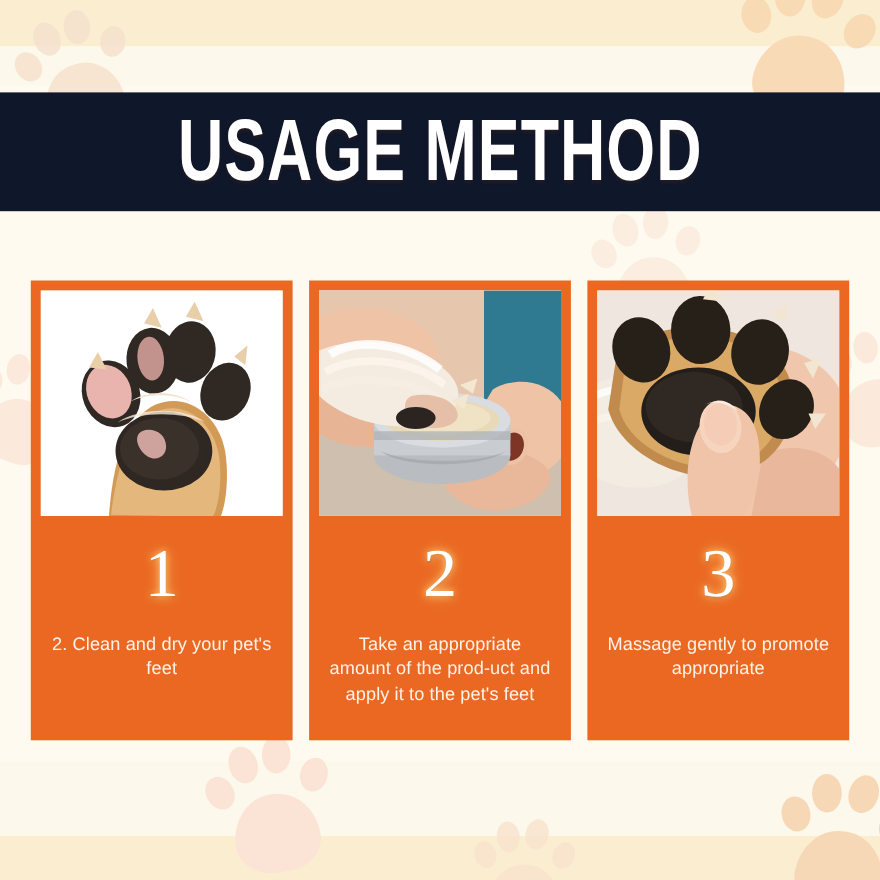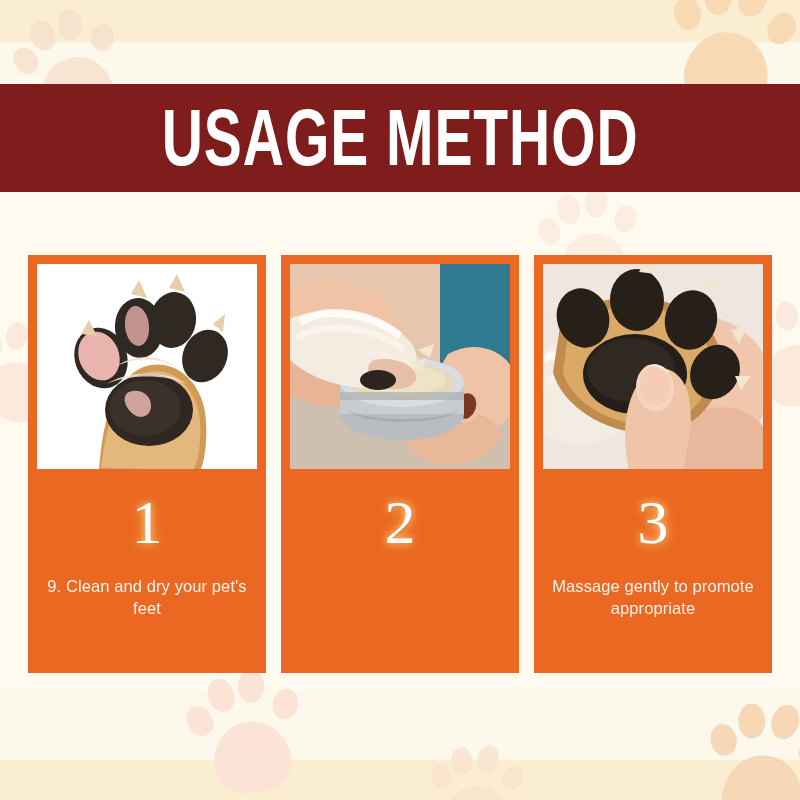--- a/index.html
+++ b/index.html
@@ -47,21 +47,21 @@
     border-radius: 50%;
   }
 
   
   .header-band {
     position: absolute;
     left: 0;
     top: 84px;
     width: 800px;
     height: 108px;
-    background: #7f1d1d;
+    background: #0f172a;
     display: flex;
     align-items: center;
     justify-content: center;
     text-align: center;
   }
   .header-title {
     color: #ffffff;
     font-family: "Liberation Sans Narrow", "Liberation Sans", sans-serif;
     font-weight: bold;
     font-size: 62px;
@@ -220,21 +220,21 @@
             <path d="M -16 -78 L -8 -92 L 0 -74 Z" fill="#e8cfa9"></path>
             <path d="M 22 -84 L 30 -98 L 38 -80 Z" fill="#e8cfa9"></path>
             <path d="M 66 -48 L 78 -58 L 76 -40 Z" fill="#e8cfa9"></path>
 
             <path d="M -30 -6 C -14 -18 14 -18 30 -4 C 18 -14 -12 -16 -30 -6 Z" fill="#f2e3cf"></path>
             <path d="M -40 12 C -20 -2 20 -2 40 12 C 20 2 -20 2 -40 12 Z" fill="#f5ead9" opacity="0.8"></path>
           </g>
         </svg>
       </div>
       <div class="step-number">1</div>
-      <div class="step-caption">9. Clean and dry your pet's feet</div>
+      <div class="step-caption">2. Clean and dry your pet's feet</div>
     </div>
 
     <div class="card">
       <div class="photo">
         <svg width="220" height="205" viewBox="0 0 220 205">
           <rect width="220" height="205" fill="#cfbfae"></rect>
           <rect x="0" y="0" width="220" height="120" fill="#e7c6ae"></rect>
           <rect x="150" y="0" width="70" height="140" fill="#2b6f86"></rect>
           <path d="M150 0 L220 0 L220 150 L150 160 Z" fill="#2f7a90"></path>
 
@@ -262,20 +262,21 @@
             <path d="M 2 90 C 30 76 82 80 110 100" stroke="#f7efe3" stroke-width="7" fill="none" opacity="0.75"></path>
           </g>
 
           <path d="M 84 96 C 104 92 124 100 126 112 C 128 122 110 128 94 124 C 80 120 72 102 84 96 Z" fill="#e6bfa8"></path>
           <ellipse cx="88" cy="116" rx="18" ry="10" fill="#2b2420"></ellipse>
           <path d="M 120 100 L 136 94 L 132 108 Z" fill="#f3e7d2"></path>
           <path d="M 128 86 L 144 80 L 140 94 Z" fill="#f3e7d2"></path>
         </svg>
       </div>
       <div class="step-number">2</div>
+      <div class="step-caption">Take an appropriate amount of the prod-uct and apply it to the pet's feet</div>
     </div>
 
     <div class="card">
       <div class="photo">
         <svg width="220" height="205" viewBox="0 0 220 205">
           <rect width="220" height="205" fill="#efe7df"></rect>
 
           <path d="M 96 60 C 140 36 212 52 226 104 C 236 150 196 200 136 206 L 96 206 Z" fill="#f0c7ad"></path>
           <path d="M 150 150 C 176 136 214 144 224 170 L 224 206 L 140 206 Z" fill="#e9b89c"></path>
 

